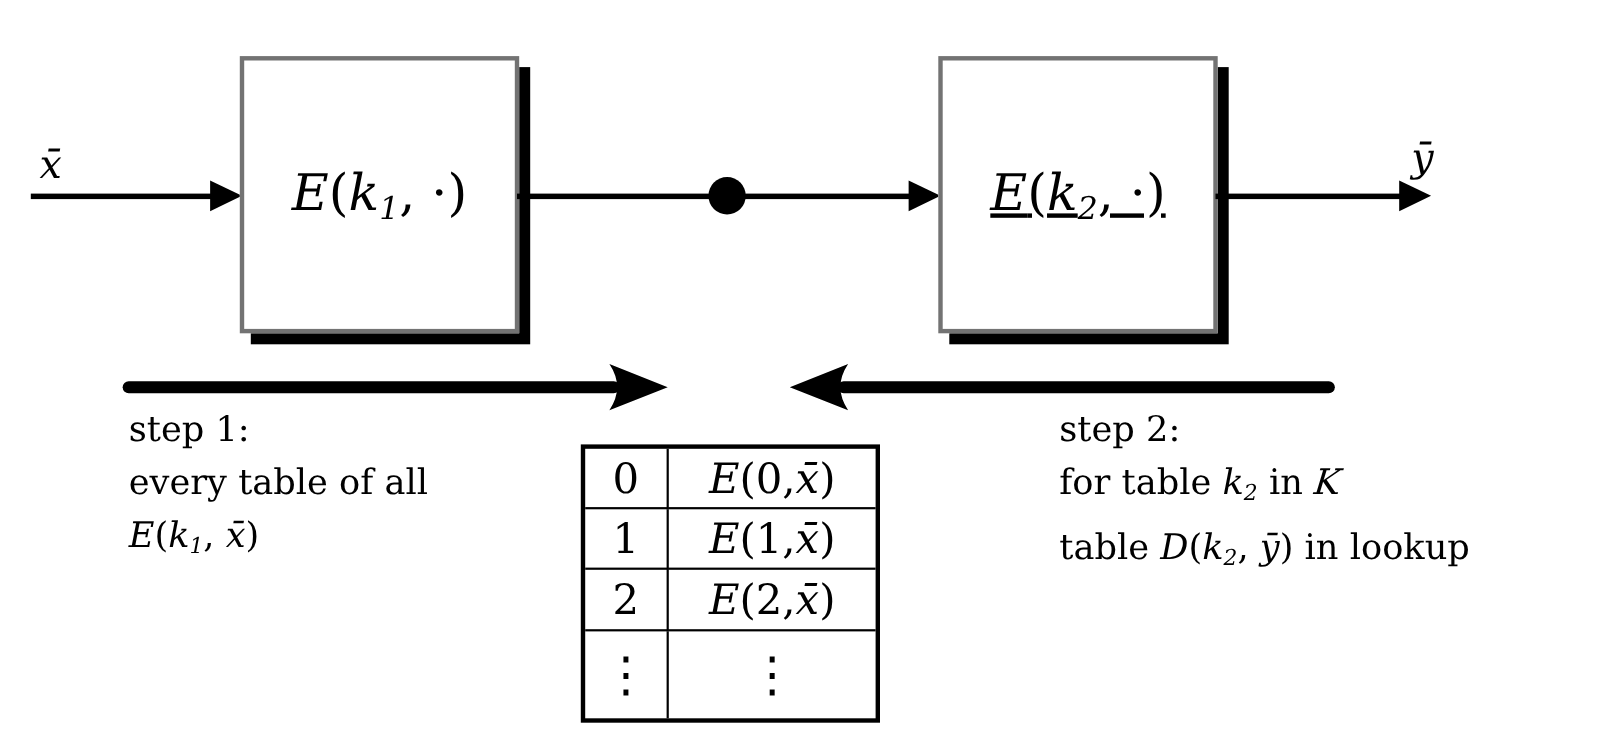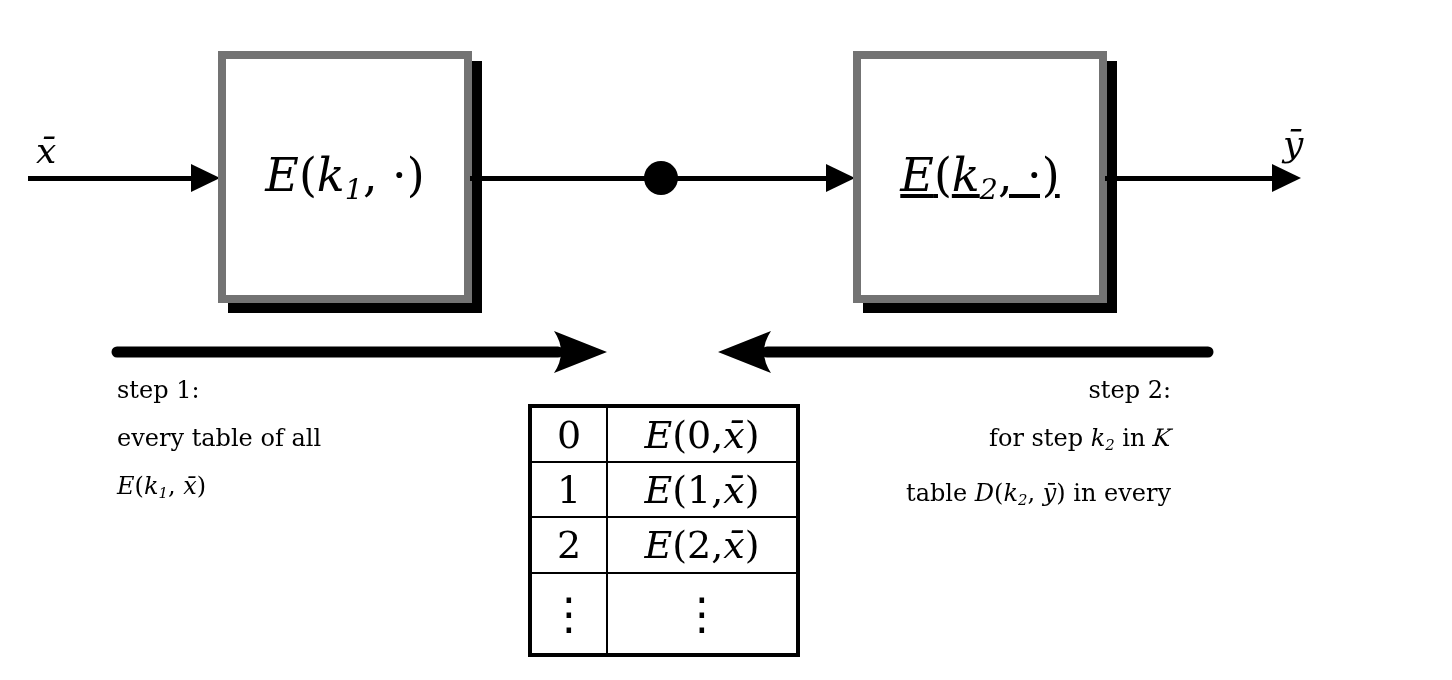--- a/index.html
+++ b/index.html
@@ -4,42 +4,42 @@
 <style>
   html,body{margin:0;padding:0;background:#fff;}
   #canvas{
     position:relative;width:1452px;height:680px;background:#ffffff;
     font-family:"DejaVu Serif","Liberation Serif",serif;color:#000;overflow:hidden;
   }
   .abs{position:absolute;}
   
   .ebox{
     box-sizing:border-box;width:254px;height:252px;background:#ffffff;
-    border:8px solid #737373;box-shadow:10px 10px 0 #000;
+    border:4px solid #737373;box-shadow:10px 10px 0 #000;
     display:flex;align-items:center;justify-content:center;
   }
   .ebox .label{font-size:46px;white-space:nowrap;}
   
   .hline{height:5px;background:#000;}
   .arrowhead-right{
     width:0;height:0;
     border-top:14px solid transparent;border-bottom:14px solid transparent;
     border-left:29px solid #000;
   }
   .dot{width:34px;height:34px;border-radius:50%;background:#000;}
   
   .m-rm{font-style:normal;}
   .m-it{font-style:italic;}
   .m-cal{font-style:italic;transform:skewX(-6deg);display:inline-block;}
   .m-sub{font-style:italic;font-size:0.62em;vertical-align:-0.28em;}
   .m-dots{font-family:"DejaVu Sans","Liberation Sans",sans-serif;font-style:normal;}
   
   .io-label{font-size:36px;line-height:1;white-space:nowrap;}
   
-  .steptext{font-size:24px;line-height:48px;white-space:nowrap;}
+  .steptext{font-size:32px;line-height:48px;white-space:nowrap;}
   
   .ltable{
     box-sizing:border-box;width:272px;height:253px;background:#fff;
     border:4px solid #000;display:grid;
     grid-template-columns:76px 1fr;grid-template-rows:55px 55px 56px auto;
   }
   .tcell{
     display:flex;align-items:center;justify-content:center;
     font-size:38px;white-space:nowrap;
   }
@@ -82,24 +82,24 @@
     <path d="M57 23 H498" stroke="#000" stroke-width="11" stroke-linecap="round" fill="none"></path>
     <path d="M8 23 L61 2 Q47 23 61 44 Z" fill="#000"></path>
   </svg>
 
   <div class="abs steptext" style="left:117px;top:366px;">
     <div><span class="m-rm">step 1:</span></div>
     <div><span class="m-rm">every table of all</span></div>
     <div><span class="m-it">E</span><span class="m-rm">(</span><span class="m-it">k</span><span class="m-sub">1</span><span class="m-rm">, </span><span class="m-it">x̄</span><span class="m-rm">)</span></div>
   </div>
 
-  <div class="abs steptext" style="left:906px;top:366px;text-align:right;">
+  <div class="abs steptext" style="left:963px;top:366px;">
     <div><span class="m-rm">step 2:</span></div>
-    <div><span class="m-rm">for step </span><span class="m-it">k</span><span class="m-sub">2</span><span class="m-rm"> in </span><span class="m-cal">K</span></div>
-    <div><span class="m-rm">table </span><span class="m-it">D</span><span class="m-rm">(</span><span class="m-it">k</span><span class="m-sub">2</span><span class="m-rm">, </span><span class="m-it">ȳ</span><span class="m-rm">) in every</span></div>
+    <div><span class="m-rm">for table </span><span class="m-it">k</span><span class="m-sub">2</span><span class="m-rm"> in </span><span class="m-cal">K</span></div>
+    <div><span class="m-rm">table </span><span class="m-it">D</span><span class="m-rm">(</span><span class="m-it">k</span><span class="m-sub">2</span><span class="m-rm">, </span><span class="m-it">ȳ</span><span class="m-rm">) in lookup</span></div>
   </div>
 
   <div class="abs ltable" style="left:528px;top:404px;" id="lookup-table">
       <div class="tcell keycol rowline">
         <span class="m-rm">0</span>
       </div>
       <div class="tcell rowline">
         <span class="m-it">E</span>
         <span class="m-rm">(0, </span>
         <span class="m-it">x̄</span>

